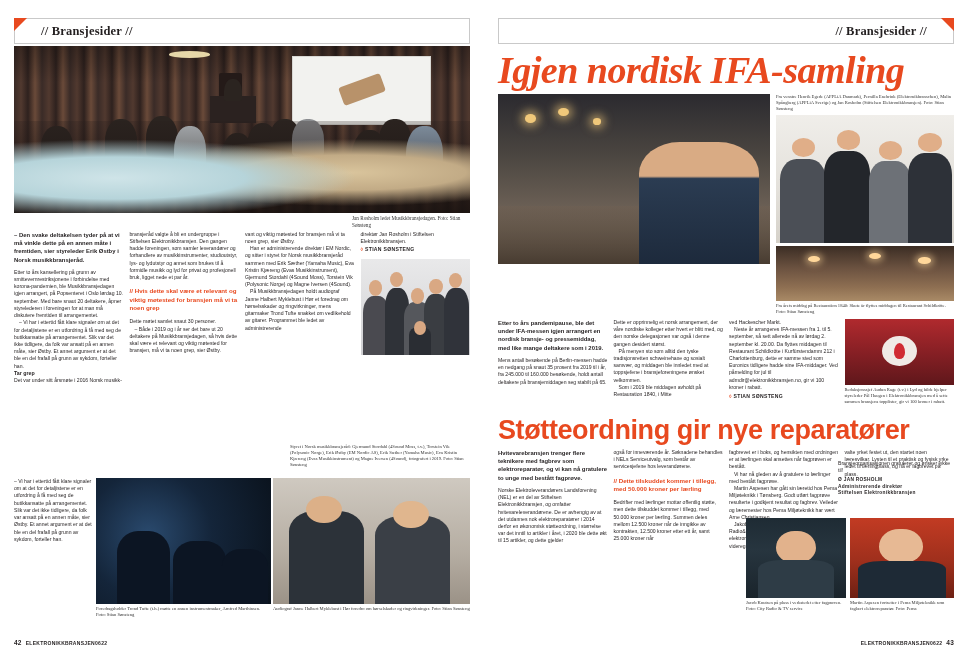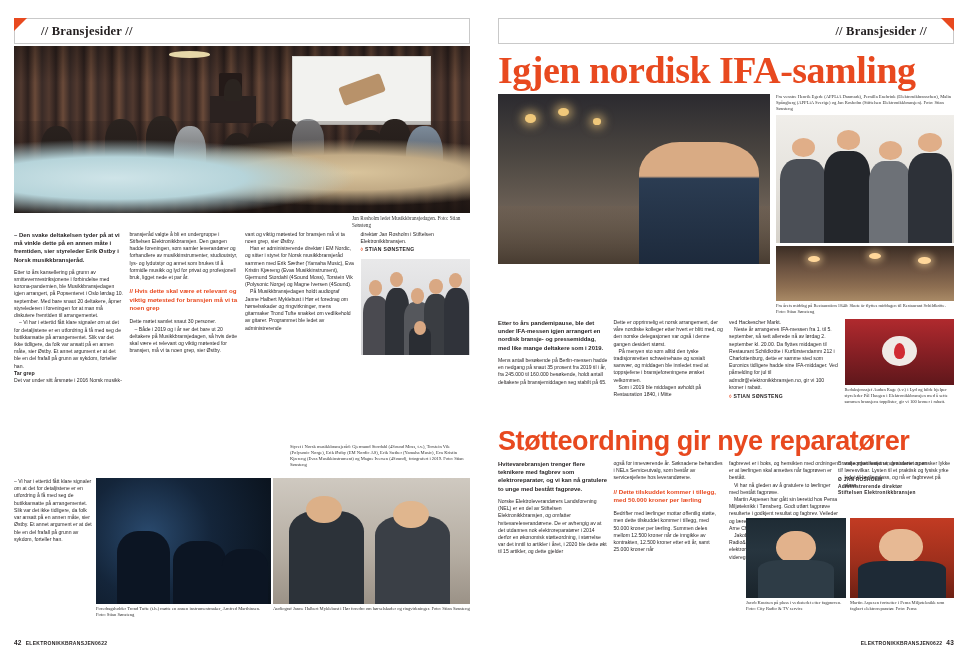--- a/index.html
+++ b/index.html
@@ -69,21 +69,21 @@
   
   h1.headline {
     font-family: "Liberation Serif", serif;
     font-weight: bold;
     color: #e8491f;
     margin: 8px 0 6px 0;
     line-height: 0.95;
     letter-spacing: -0.5px;
   }
   .headline-left  { font-size: 38px; }
-  .headline-right { font-size: 38px; white-space: nowrap; }
+  .headline-right { font-size: 38px; white-space: nowrap; font-style: italic; }
 
   h2.headline2 {
     font-family: "Liberation Sans", sans-serif;
     font-weight: bold;
     color: #e8491f;
     font-size: 27px;
     margin: 4px 0 5px 0;
     line-height: 1;
     letter-spacing: -0.4px;
   }
@@ -574,21 +574,21 @@
         <div class="photo scene-red" style="height:66px;">
           <div class="ph-inner">
             <div class="r-circle"></div>
             <div class="r-pin"></div>
           </div>
         </div>
         <div class="caption-s">Redaksjonssjef Audun Rage (t.v.) i Lyd og bilde hjelper styreleder Pål Haugen i Elektronikkbransjen med å sette sammen bransjens topplister, gir vi 100 kroner i rabatt.</div>
       </div>
     </div>
 
-    <h2 class="headline2" style="margin-top:23px;">Støtteordning gir nye reparatører</h2>
+    <h2 class="headline2" style="margin-top:12px;">Støtteordning gir nye reparatører</h2>
 
     <div class="cols">
       <div class="col">
         <p class="ingress">Hvitevarebransjen trenger flere teknikere med fagbrev som elektroreparatør, og vi kan nå gratulere to unge med bestått fagprøve.</p>
         <div class="body">
           <p>Norske Elektroleverandørers Landsforening (NEL) er en del av Stiftelsen Elektronikkbransjen, og omfatter hvitevareleverandørene. De er avhengig av at det utdannes nok elektroreparatører i 2014 derfor en økonomisk støtteordning, i størrelse var det inntil to artikler i året, i 2020 ble dette økt til 15 artikler, og dette gjelder</p>
         </div>
       </div>
       <div class="col">
         <div class="body">

